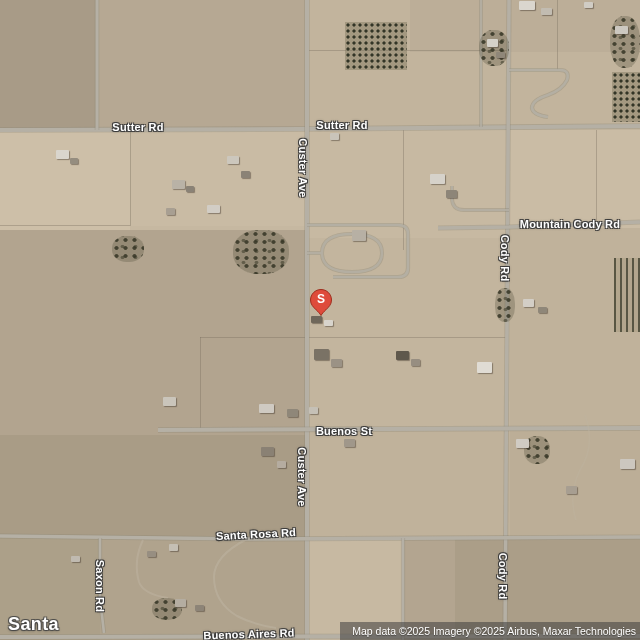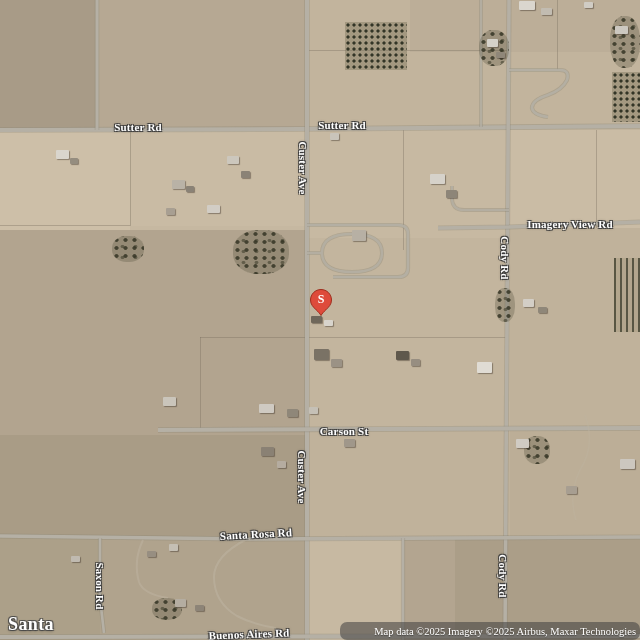--- a/index.html
+++ b/index.html
@@ -1,17 +1,17 @@
 <!DOCTYPE html>
 <html><head>
 <meta charset="utf-8">
 <style>
   html,body{margin:0;padding:0;background:#222;}
   #map{position:relative;width:640px;height:640px;overflow:hidden;background:#c6b8a1;
-       font-family:Liberation Serif, serif;cursor:grab;}
+       font-family:Liberation Sans, sans-serif;cursor:grab;}
   #map *{box-sizing:border-box;}
   .layer{position:absolute;inset:0;}
   .patch{position:absolute;}
   .sp1{background-image:
       radial-gradient(rgba(62,54,40,.40) 1px, transparent 1.5px),
       radial-gradient(rgba(90,80,60,.32) 1px, transparent 1.4px),
       radial-gradient(rgba(246,239,223,.22) 1px, transparent 1.6px);
       background-size:6px 5px,9px 7px,14px 11px;
       background-position:0 0,3px 2px,6px 5px;}
   .sp2{background-image:
@@ -44,21 +44,21 @@
   #marker svg{display:block;}
   #marker .mletter{position:absolute;left:0;right:0;top:4px;text-align:center;
       font-weight:bold;font-size:12px;color:#fff;line-height:13px;}
   #logo{position:absolute;left:8px;bottom:5px;z-index:50;font-weight:bold;font-size:18px;
       letter-spacing:.4px;color:#fff;
       text-shadow:-1px -1px 0 rgba(70,70,70,.75),1px -1px 0 rgba(70,70,70,.75),
                   -1px 1px 0 rgba(70,70,70,.75),1px 1px 0 rgba(70,70,70,.75),
                   0 1px 3px rgba(0,0,0,.45);}
   #attrbar{position:absolute;right:0;bottom:0;left:340px;height:18px;z-index:50;
       background:rgba(62,62,62,.55);display:flex;align-items:center;justify-content:flex-end;
-      padding-right:4px;border-radius:7px;}
+      padding-right:4px;}
   #attrbar span{font-size:10.5px;color:#fff;white-space:nowrap;
       text-shadow:0 1px 1px rgba(0,0,0,.4);}
 </style>
 </head>
 <body>
 
 <div id="map">
   <div id="terrain" class="layer">
       <div class="patch sp3" style="left: 0px; top: 0px; width: 640px; height: 640px; background: rgb(198, 184, 161);"></div>
       <div class="patch sp1" style="left: 0px; top: 0px; width: 96px; height: 130px; background: rgb(168, 155, 135);"></div>
@@ -180,24 +180,24 @@
       <div class="bld" style="left: 147px; top: 551px; width: 9px; height: 6px; background: rgb(151, 142, 129);"></div>
       <div class="bld" style="left: 175px; top: 599px; width: 11px; height: 8px; background: rgb(180, 173, 161);"></div>
       <div class="bld" style="left: 195px; top: 605px; width: 9px; height: 6px; background: rgb(141, 132, 119);"></div>
       <div class="bld" style="left: 71px; top: 556px; width: 9px; height: 6px; background: rgb(192, 186, 176);"></div>
     </div>
   <div id="labels" class="layer">
       <div class="rlabel" style="left: 138px; top: 127px; transform: translate(-50%, -50%) rotate(0deg);">Sutter Rd</div>
       <div class="rlabel" style="left: 342px; top: 125px; transform: translate(-50%, -50%) rotate(0deg);">Sutter Rd</div>
       <div class="rlabel" style="left: 303px; top: 168px; transform: translate(-50%, -50%) rotate(90deg);">Custer Ave</div>
       <div class="rlabel" style="left: 302px; top: 477px; transform: translate(-50%, -50%) rotate(90deg);">Custer Ave</div>
-      <div class="rlabel" style="left: 570px; top: 224px; transform: translate(-50%, -50%) rotate(0deg);">Imagery View Rd</div>
+      <div class="rlabel" style="left: 570px; top: 224px; transform: translate(-50%, -50%) rotate(0deg);">Mountain Cody Rd</div>
       <div class="rlabel" style="left: 505px; top: 258px; transform: translate(-50%, -50%) rotate(90deg);">Cody Rd</div>
       <div class="rlabel" style="left: 503px; top: 576px; transform: translate(-50%, -50%) rotate(90deg);">Cody Rd</div>
-      <div class="rlabel" style="left: 344px; top: 431px; transform: translate(-50%, -50%) rotate(0deg);">Carson St</div>
+      <div class="rlabel" style="left: 344px; top: 431px; transform: translate(-50%, -50%) rotate(0deg);">Buenos St</div>
       <div class="rlabel" style="left: 256px; top: 534px; transform: translate(-50%, -50%) rotate(-3deg);">Santa Rosa Rd</div>
       <div class="rlabel" style="left: 100px; top: 586px; transform: translate(-50%, -50%) rotate(90deg);">Saxon Rd</div>
       <div class="rlabel" style="left: 249px; top: 634px; transform: translate(-50%, -50%) rotate(-2deg);">Buenos Aires Rd</div>
     </div>
 
   <div id="marker" style="left: 310px; top: 289px;">
     <svg width="22" height="27" viewBox="0 0 22 27">
       <path id="pinpath" d="M11,0.5 C16.8,0.5 21.5,5.2 21.5,11 C21.5,15.6 18.6,18.1 15.8,20.9 C13.9,22.8 12,24.6 11,26.5 C10,24.6 8.1,22.8 6.2,20.9 C3.4,18.1 0.5,15.6 0.5,11 C0.5,5.2 5.2,0.5 11,0.5 Z" fill="#DE4B3B" stroke="#9E2F1F" stroke-width="1"></path>
     </svg>
     <span class="mletter">S</span>

